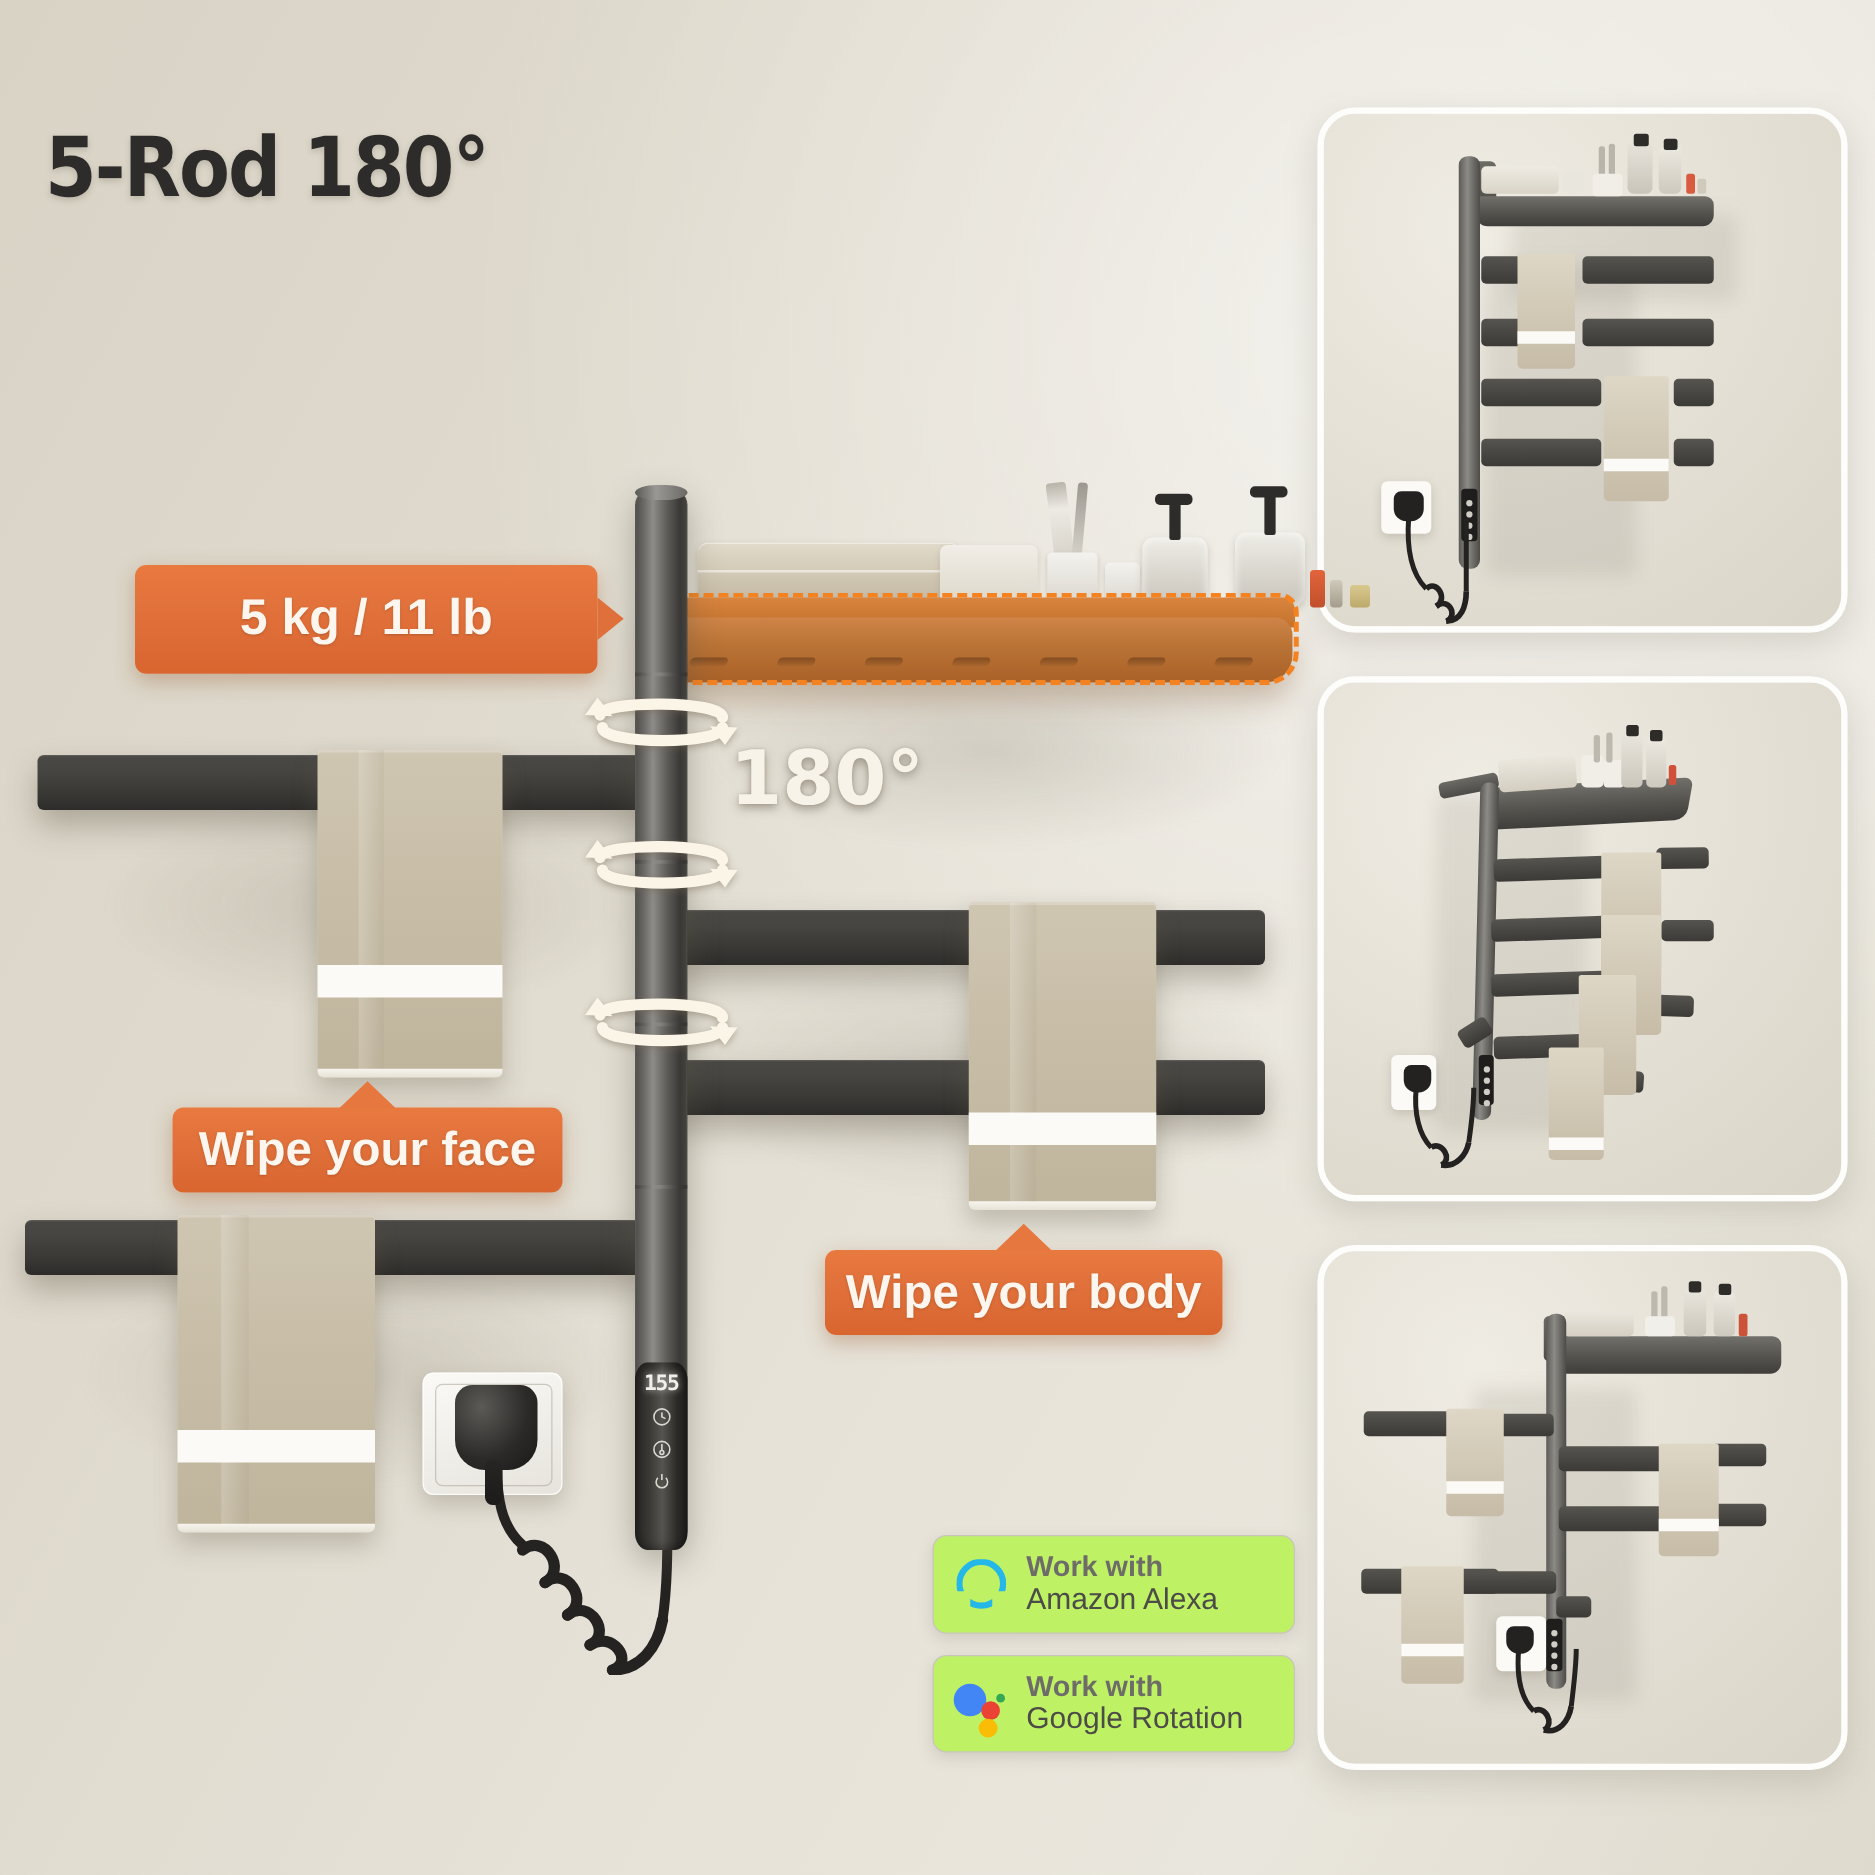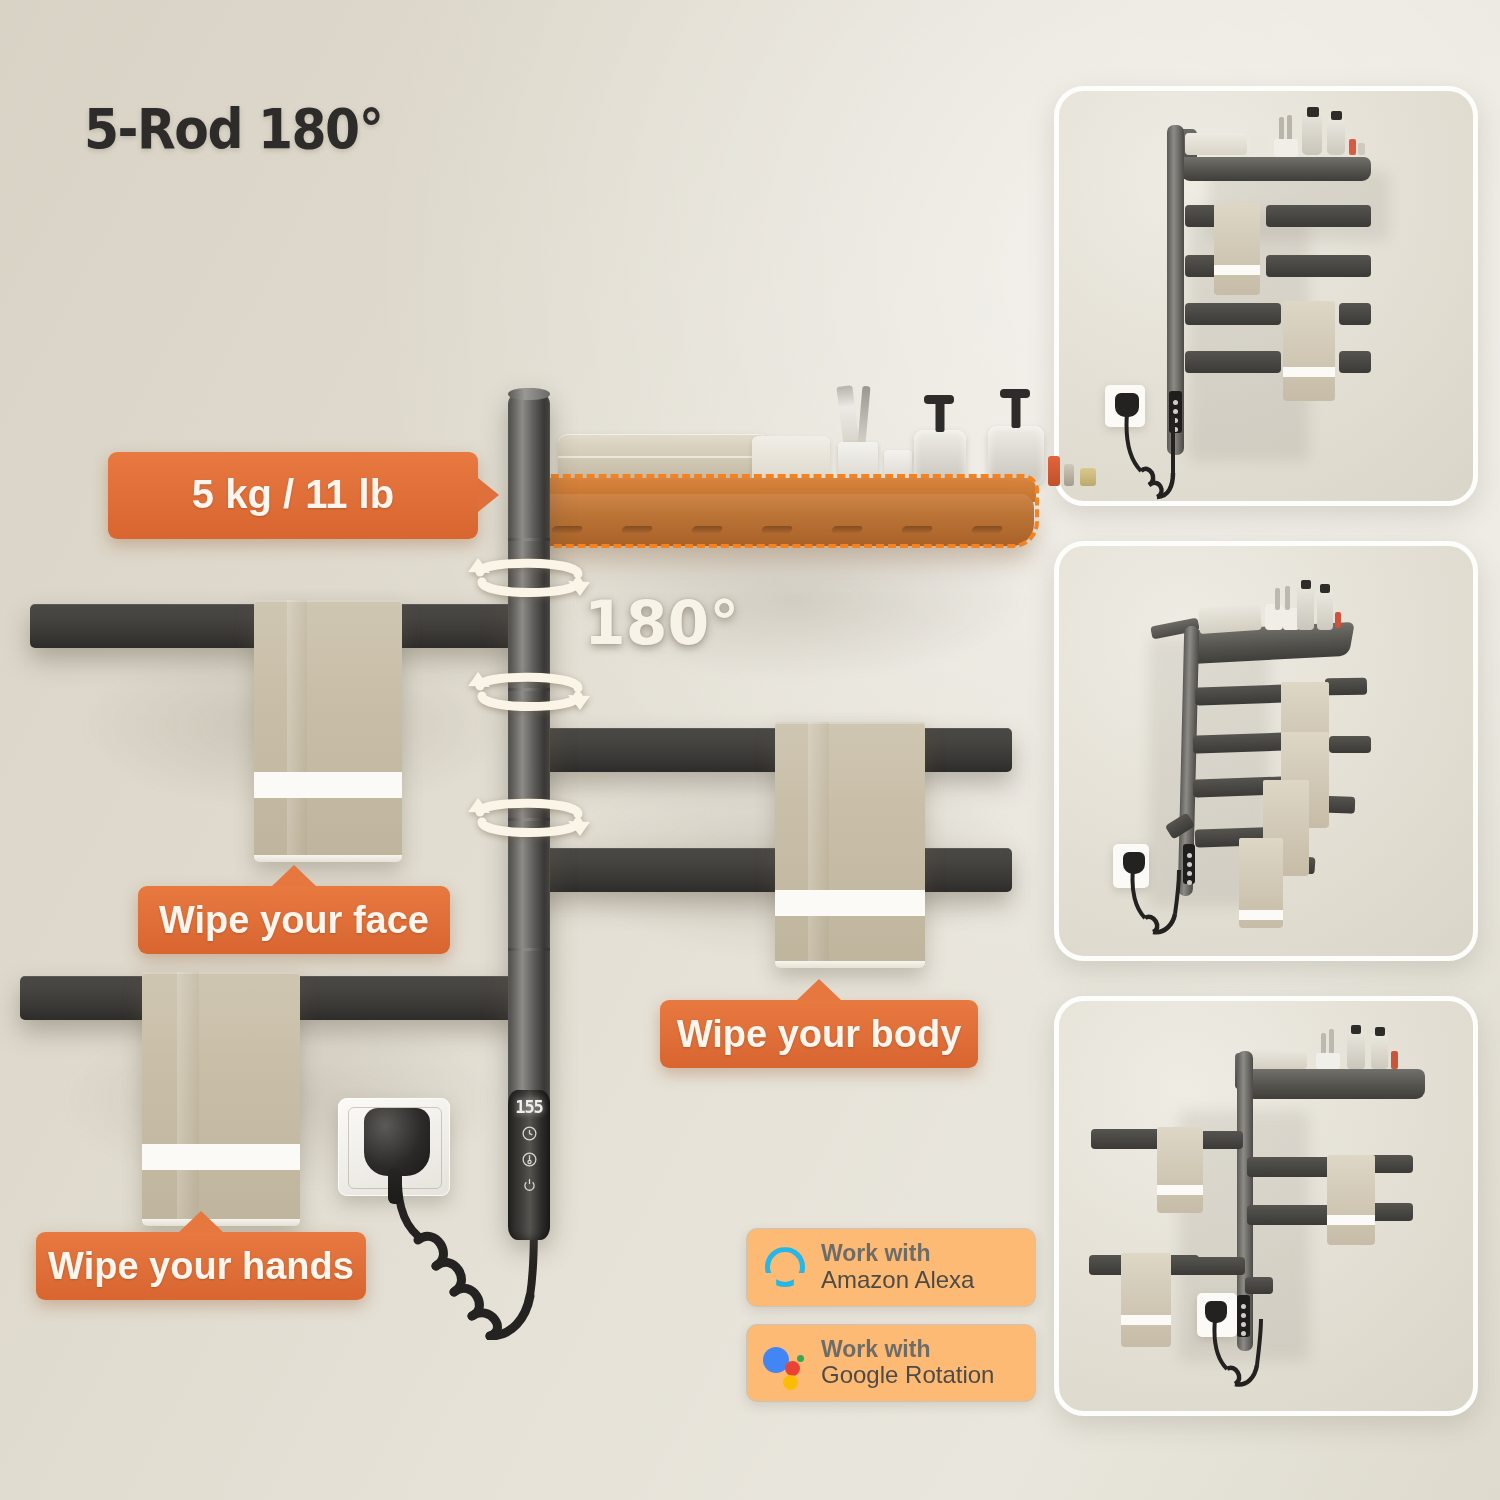--- a/index.html
+++ b/index.html
@@ -10,24 +10,23 @@
     background:
       radial-gradient(circle at 76% 18%, rgba(255,255,255,.55) 0%, rgba(255,255,255,0) 46%),
       linear-gradient(118deg, #d8d3c5 0%, #ded9cc 26%, #e7e3d9 58%, #e9e6dd 78%, #dedacd 100%);
   }
   .stage { position:relative; width:1500px; height:1500px; }
 
   
   .headline {
     position:absolute; left:36px; top:96px; width:1010px;
     font-family:"DejaVu Sans Condensed","Liberation Sans", sans-serif;
-    font-weight:bold; font-size:56px; line-height:1.19;
+    font-weight:bold; font-size:66px; line-height:1.19;
     letter-spacing:-1.5px; color:#2e2c2a;
     text-shadow:0 2px 5px rgba(120,112,95,.30);
-    margin-left:48px;
   }
   .headline span { display:block; }
 
   
   .scene { position:absolute; left:0; top:0; width:1060px; height:1500px; }
 
   
   .wallshadow{ position:absolute; border-radius:50%;
     background:radial-gradient(ellipse at center, rgba(130,122,104,.23) 0%, rgba(130,122,104,0) 70%);
     filter:blur(4px); pointer-events:none;}
@@ -216,21 +215,21 @@
   .co-load{ left:108px; top:452px; width:370px; padding:18px 10px 20px;
     font-size:40px; line-height:1.22; }
   .co-face{ left:138px; top:886px; width:312px; height:68px; line-height:68px; font-size:38px; }
   .co-hands{ left:36px; top:1232px; width:330px; height:68px; line-height:68px; font-size:38px; }
   .co-body{ left:660px; top:1000px; width:318px; height:68px; line-height:68px; font-size:38px; }
 
   
   .badges{ position:absolute; left:746px; top:1228px; width:290px; z-index:42; }
   .badge{
     display:flex; align-items:center; gap:14px;
-    background:#fdba74; border:1px solid #c9c5bb; border-radius:11px;
+    background:#bef264; border:1px solid #c9c5bb; border-radius:11px;
     padding:12px 16px; margin-bottom:17px;
     box-shadow:0 4px 12px rgba(120,112,95,.20);
   }
   .badge-ico{ flex:0 0 auto; width:44px; height:44px; position:relative; }
   .alexa-ring{
     width:40px; height:40px; border-radius:50%;
     border:5px solid #24b7e8; margin:2px 0 0 2px;
     clip-path:polygon(0 0,100% 0,100% 64%,72% 64%,72% 100%,28% 100%,28% 64%,0 64%);
     box-shadow:0 0 0 0 rgba(0,0,0,0);
   }
@@ -427,21 +426,20 @@
         </g>
         <path d="M200 136 C204 110, 204 80, 204 48" fill="none" stroke="#242321" stroke-width="8" stroke-linecap="round"></path>
       </svg>
     </div>
 
     <div class="callout co-load">
       <div>5 kg / 11 lb</div>
       <span class="tipR"></span>
     </div>
     <div class="callout co-face">Wipe your face<span class="tipU"></span></div>
-    <div class="callout co-hands">Wipe your hands<span class="tipU"></span></div>
     <div class="callout co-body">Wipe your body<span class="tipU"></span></div>
   </div>
 
   <div class="badges">
     <div class="badge">
       <div class="badge-ico">
         <div class="alexa-ring"></div>
       </div>
       <div class="badge-txt">
         <div class="l1">Work with</div>

